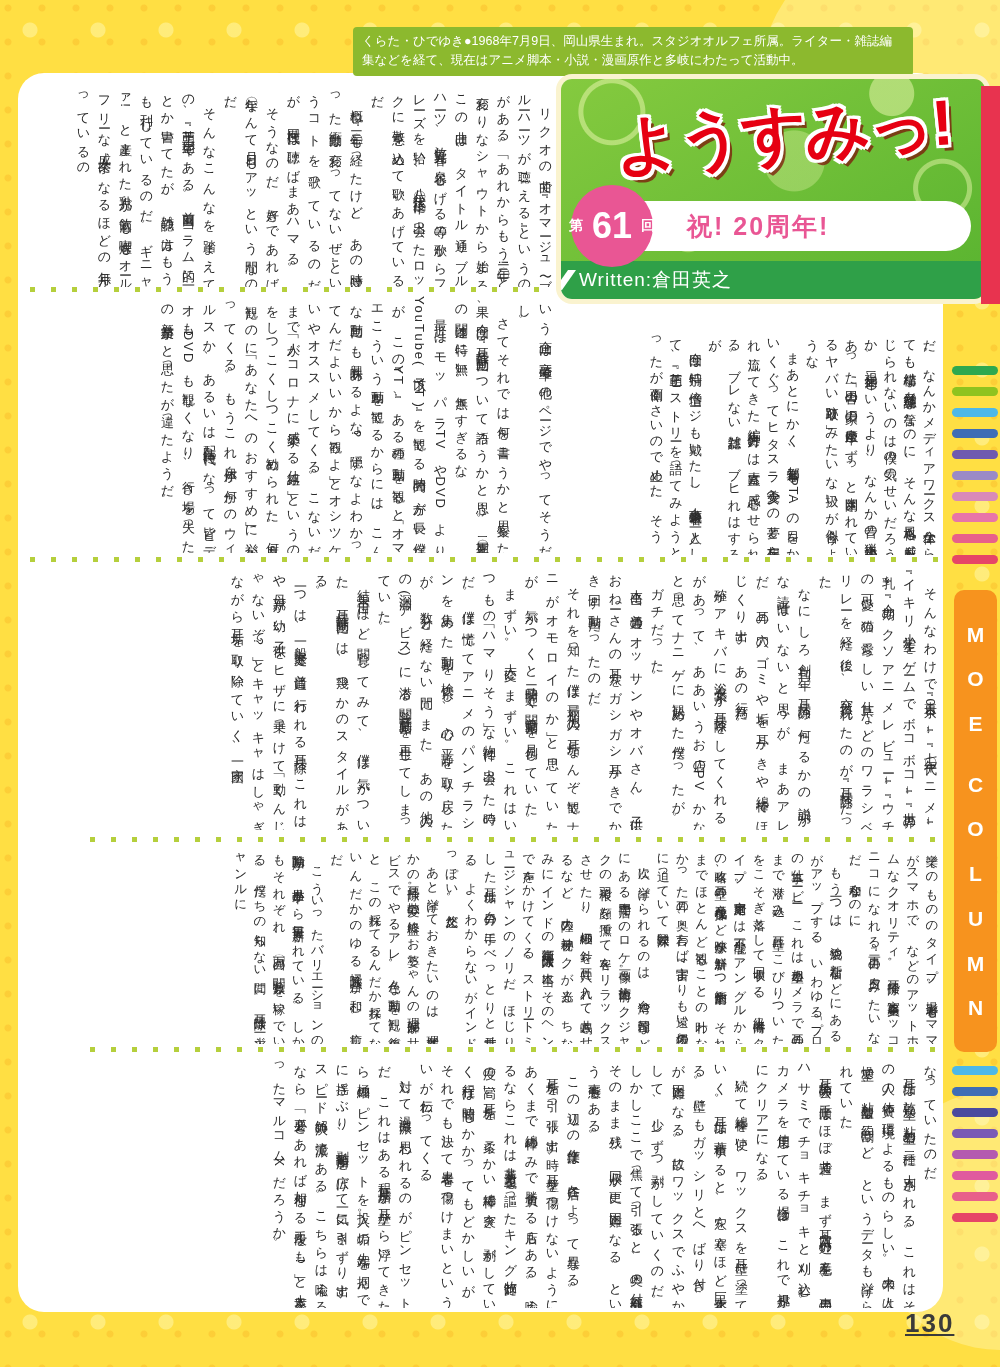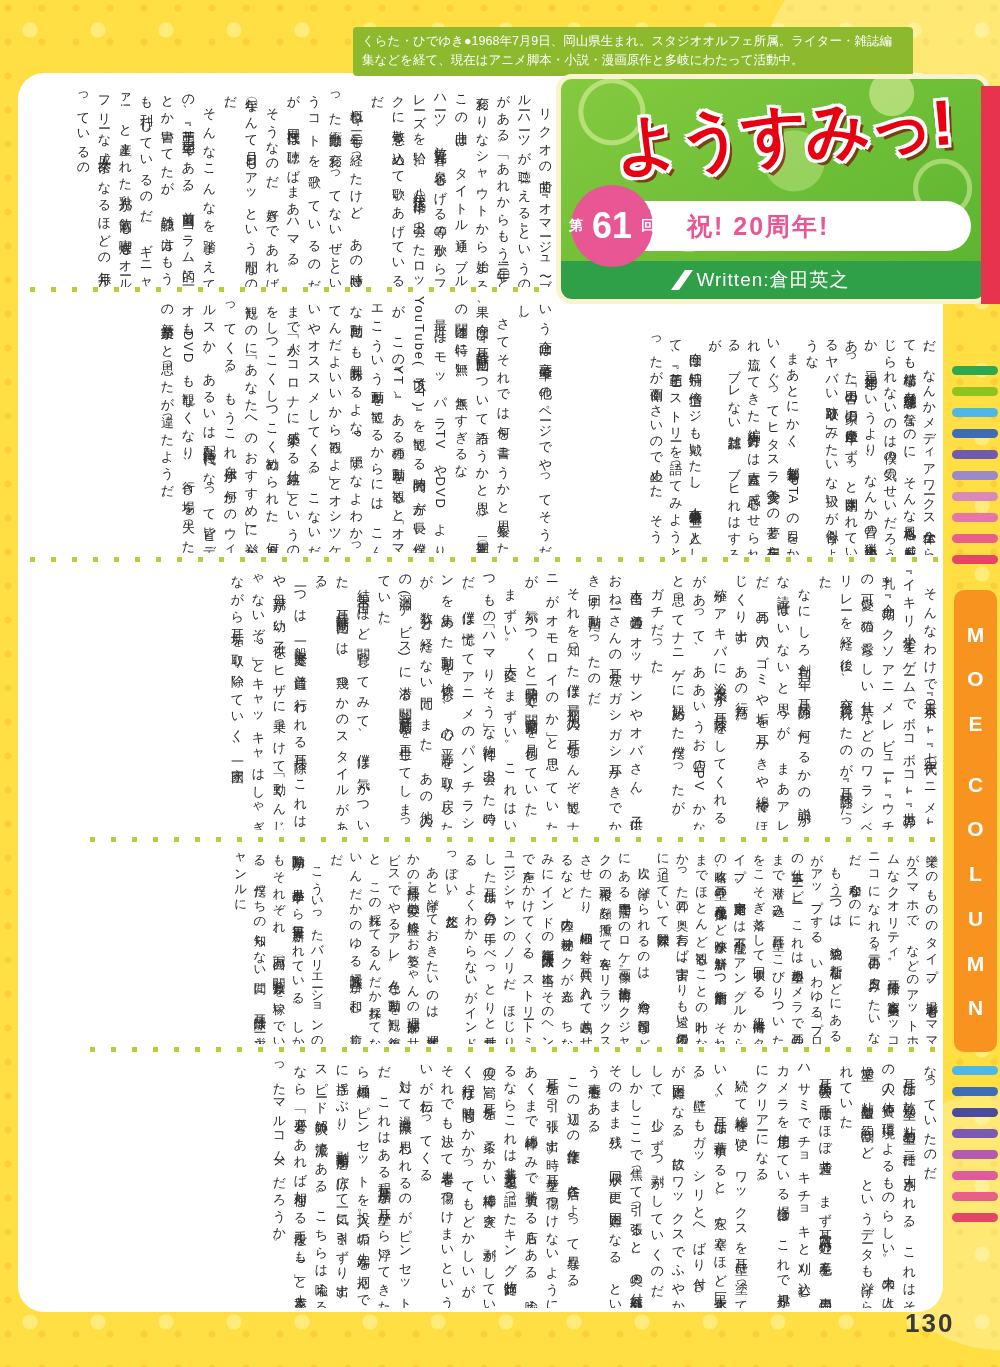--- a/index.html
+++ b/index.html
@@ -30,33 +30,33 @@
     font-weight:900;font-size:64px;letter-spacing:-2px;color:#e60012;transform:rotate(-4deg);
     text-shadow:-3px -3px 0 #fff,3px -3px 0 #fff,-3px 3px 0 #fff,3px 3px 0 #fff,0 -3px 0 #fff,0 3px 0 #fff,-3px 0 0 #fff,3px 0 0 #fff,5px 6px 0 rgba(125,20,10,.75);}
   .badge-row{position:absolute;left:14px;right:14px;bottom:10px;height:50px;}
   .badge-pill{position:absolute;left:34px;right:0;top:0;height:50px;background:#fff;border-radius:25px;
     line-height:50px;padding-left:78px;color:#e95694;font-weight:bold;font-size:25px;letter-spacing:2px;box-sizing:border-box;}
   .ep-circle{position:absolute;left:-4px;top:-16px;width:82px;height:82px;border-radius:50%;background:#e95694;
     color:#fff;display:flex;align-items:center;justify-content:center;font-weight:bold;}
   .ep-circle span{font-size:14px;}
   .ep-circle b{font-size:36px;line-height:1;margin:0 9px;}
   .written-strip{height:38px;background:#2fa048;color:#fff;font-size:19px;line-height:38px;
-    text-align:center;padding-right:18px;letter-spacing:1px;}
+    text-align:left;padding-right:18px;letter-spacing:1px;}
   .pen{display:inline-block;width:8px;height:20px;background:#fff;transform:skewX(-35deg);
     margin-right:10px;vertical-align:-4px;}
   
   .tab-red{position:absolute;left:981px;top:86px;width:19px;height:218px;background:#e8334f;}
   .dash-col{position:absolute;width:46px;}
   .dash-col i{display:block;height:9px;border-radius:5px;margin-bottom:12px;}
   .moe-box{position:absolute;left:954px;top:590px;width:43px;height:462px;background:#f7931e;
     border-radius:10px;display:flex;flex-direction:column;align-items:center;justify-content:space-evenly;
     padding:10px 0;box-sizing:border-box;}
   .moe-box p{margin:0;color:#fff;font-weight:bold;font-size:21px;line-height:1;}
   .moe-box p:nth-child(3){margin-bottom:16px;}
-  .page-num{position:absolute;left:905px;top:1308px;font-size:26px;font-weight:bold;color:#3a3a3a;letter-spacing:2px;}
+  .page-num{position:absolute;left:905px;top:1308px;font-size:26px;font-weight:bold;color:#3a3a3a;letter-spacing:2px;text-decoration:underline;}
   
   .dots{position:absolute;height:5px;
     background:repeating-linear-gradient(90deg,#b5cf3c 0 5px,transparent 5px 21px);}
   
   .vtext{position:absolute;writing-mode:vertical-rl;-webkit-writing-mode:vertical-rl;
     overflow:hidden;color:#2b2b2b;text-align:justify;}
   .vtext p{margin:0;text-indent:1em;}
   .cont p:first-child{text-indent:0;}
   .s1{left:30px;top:86px;width:526px;height:201px;font-size:13px;line-height:21px;letter-spacing:2px;}
   .s2{left:563px;top:330px;width:376px;height:225px;font-size:13px;line-height:19.5px;letter-spacing:1px;}

